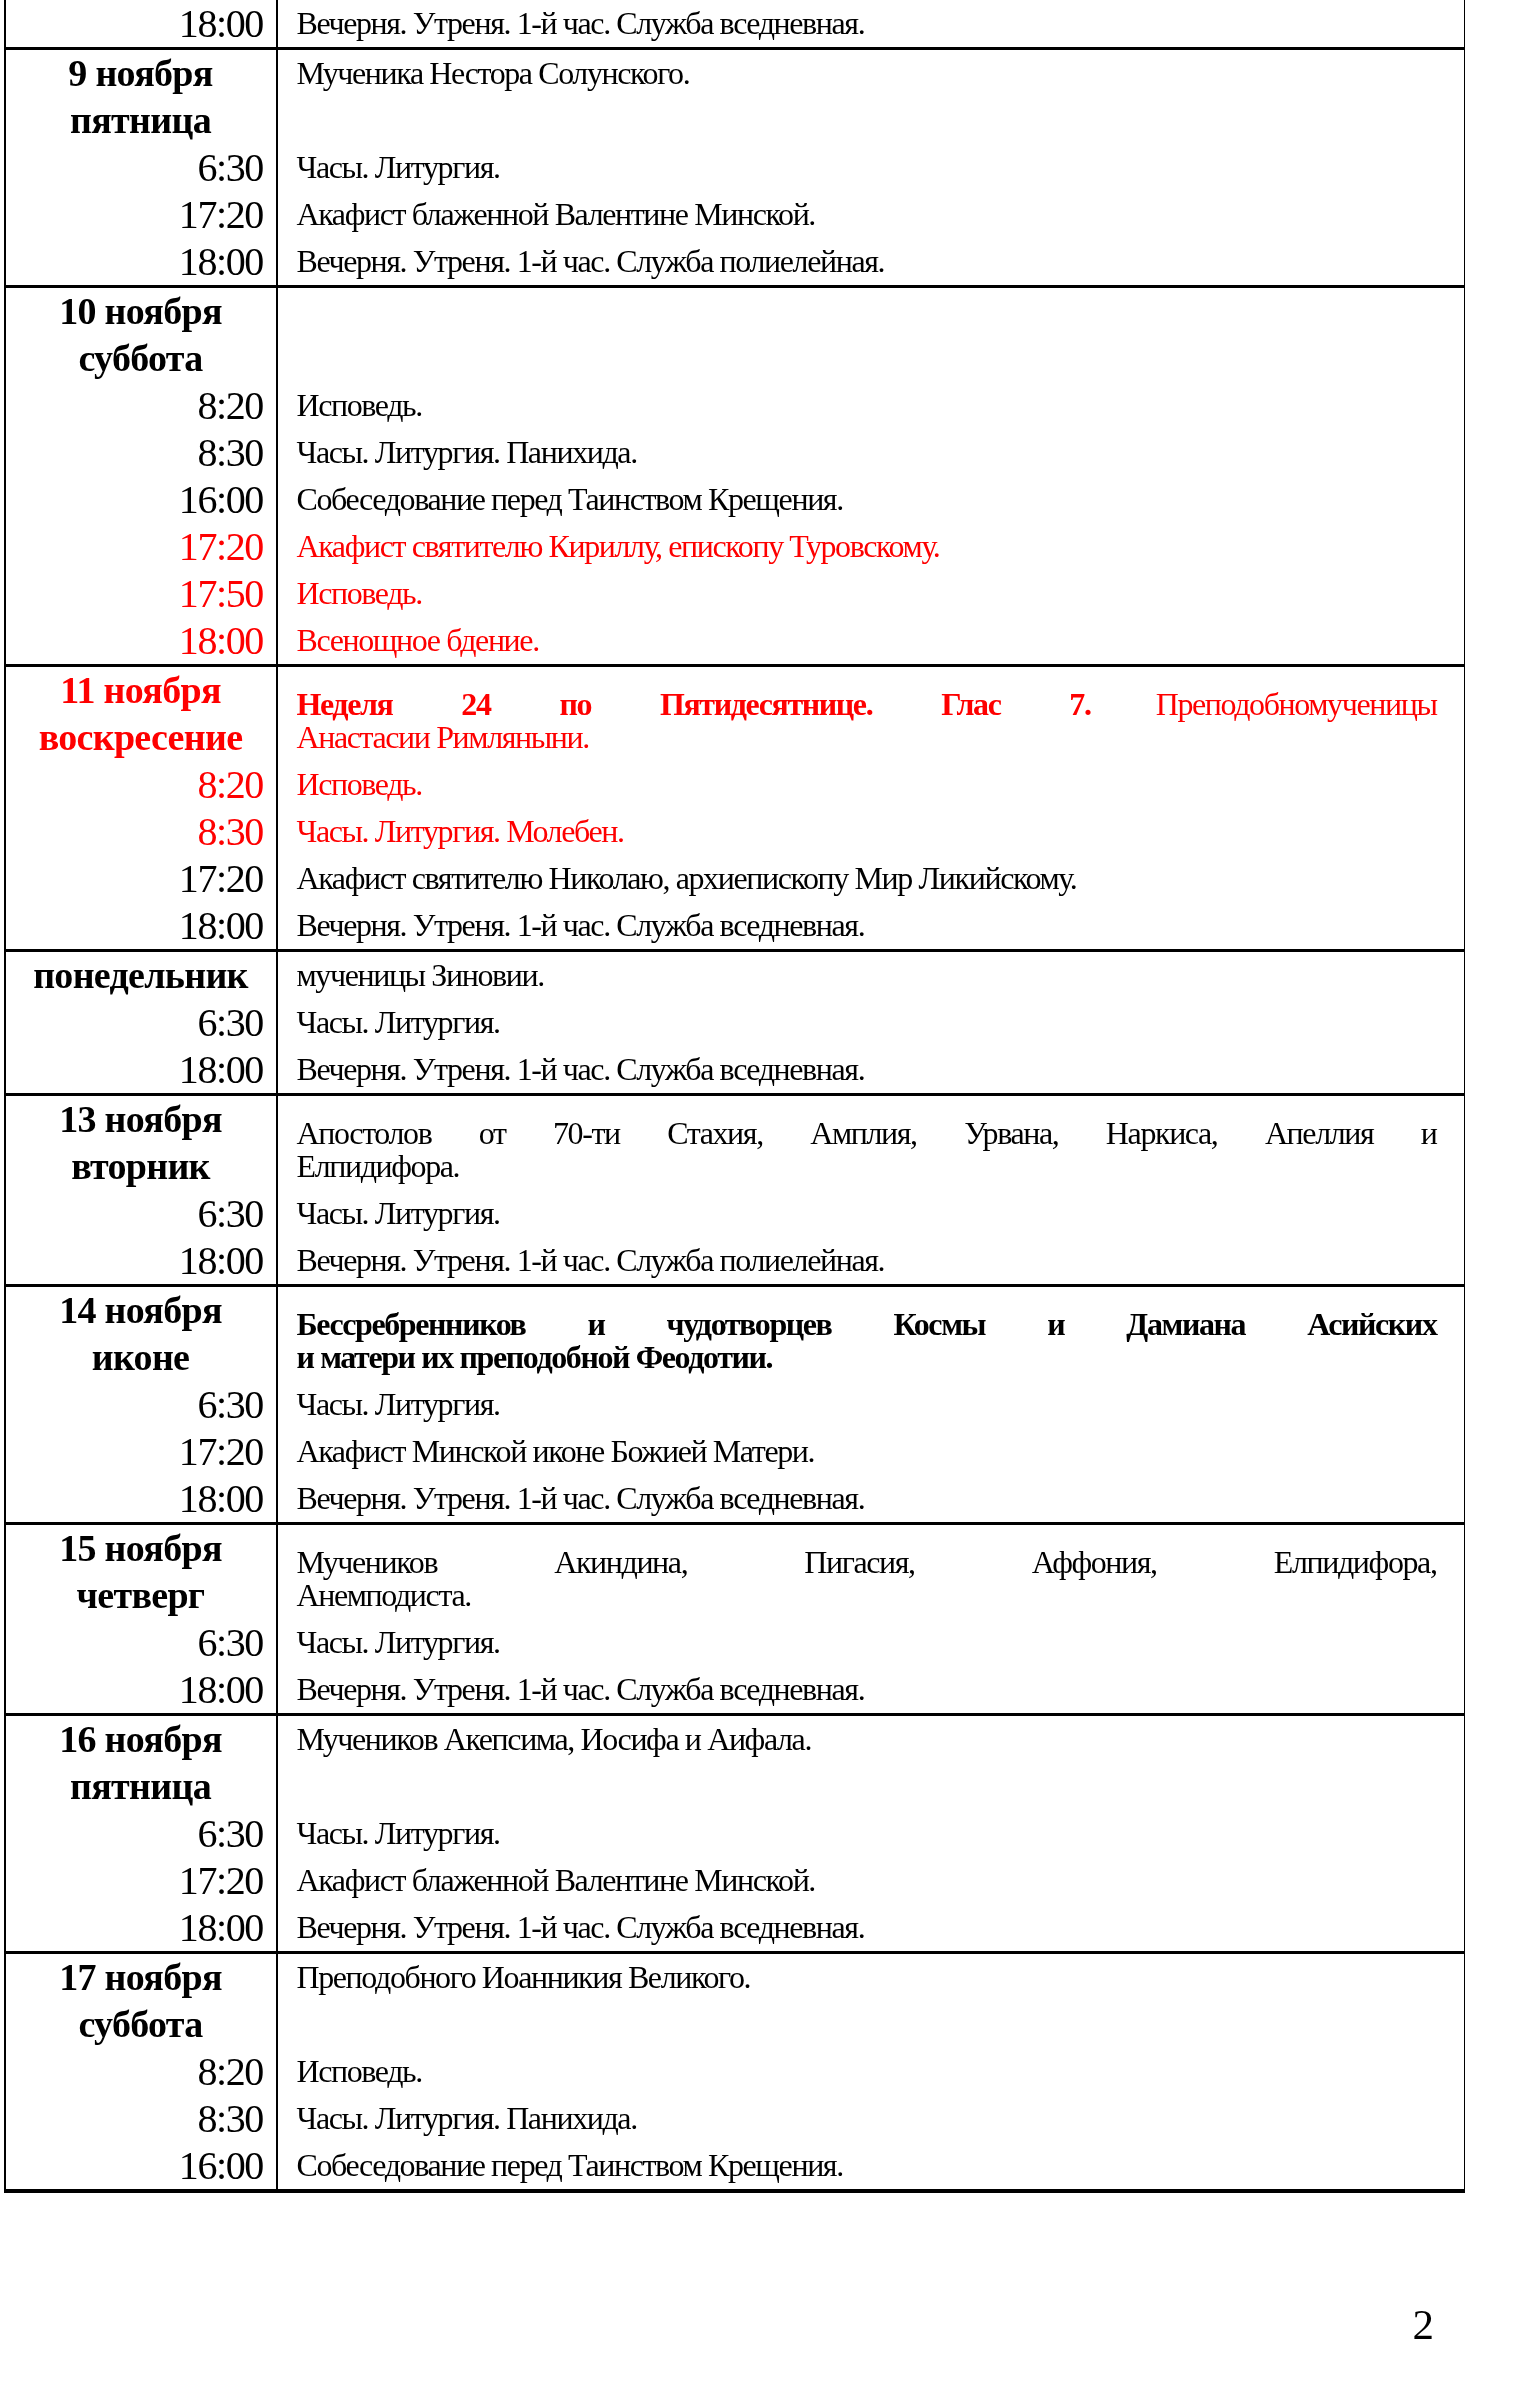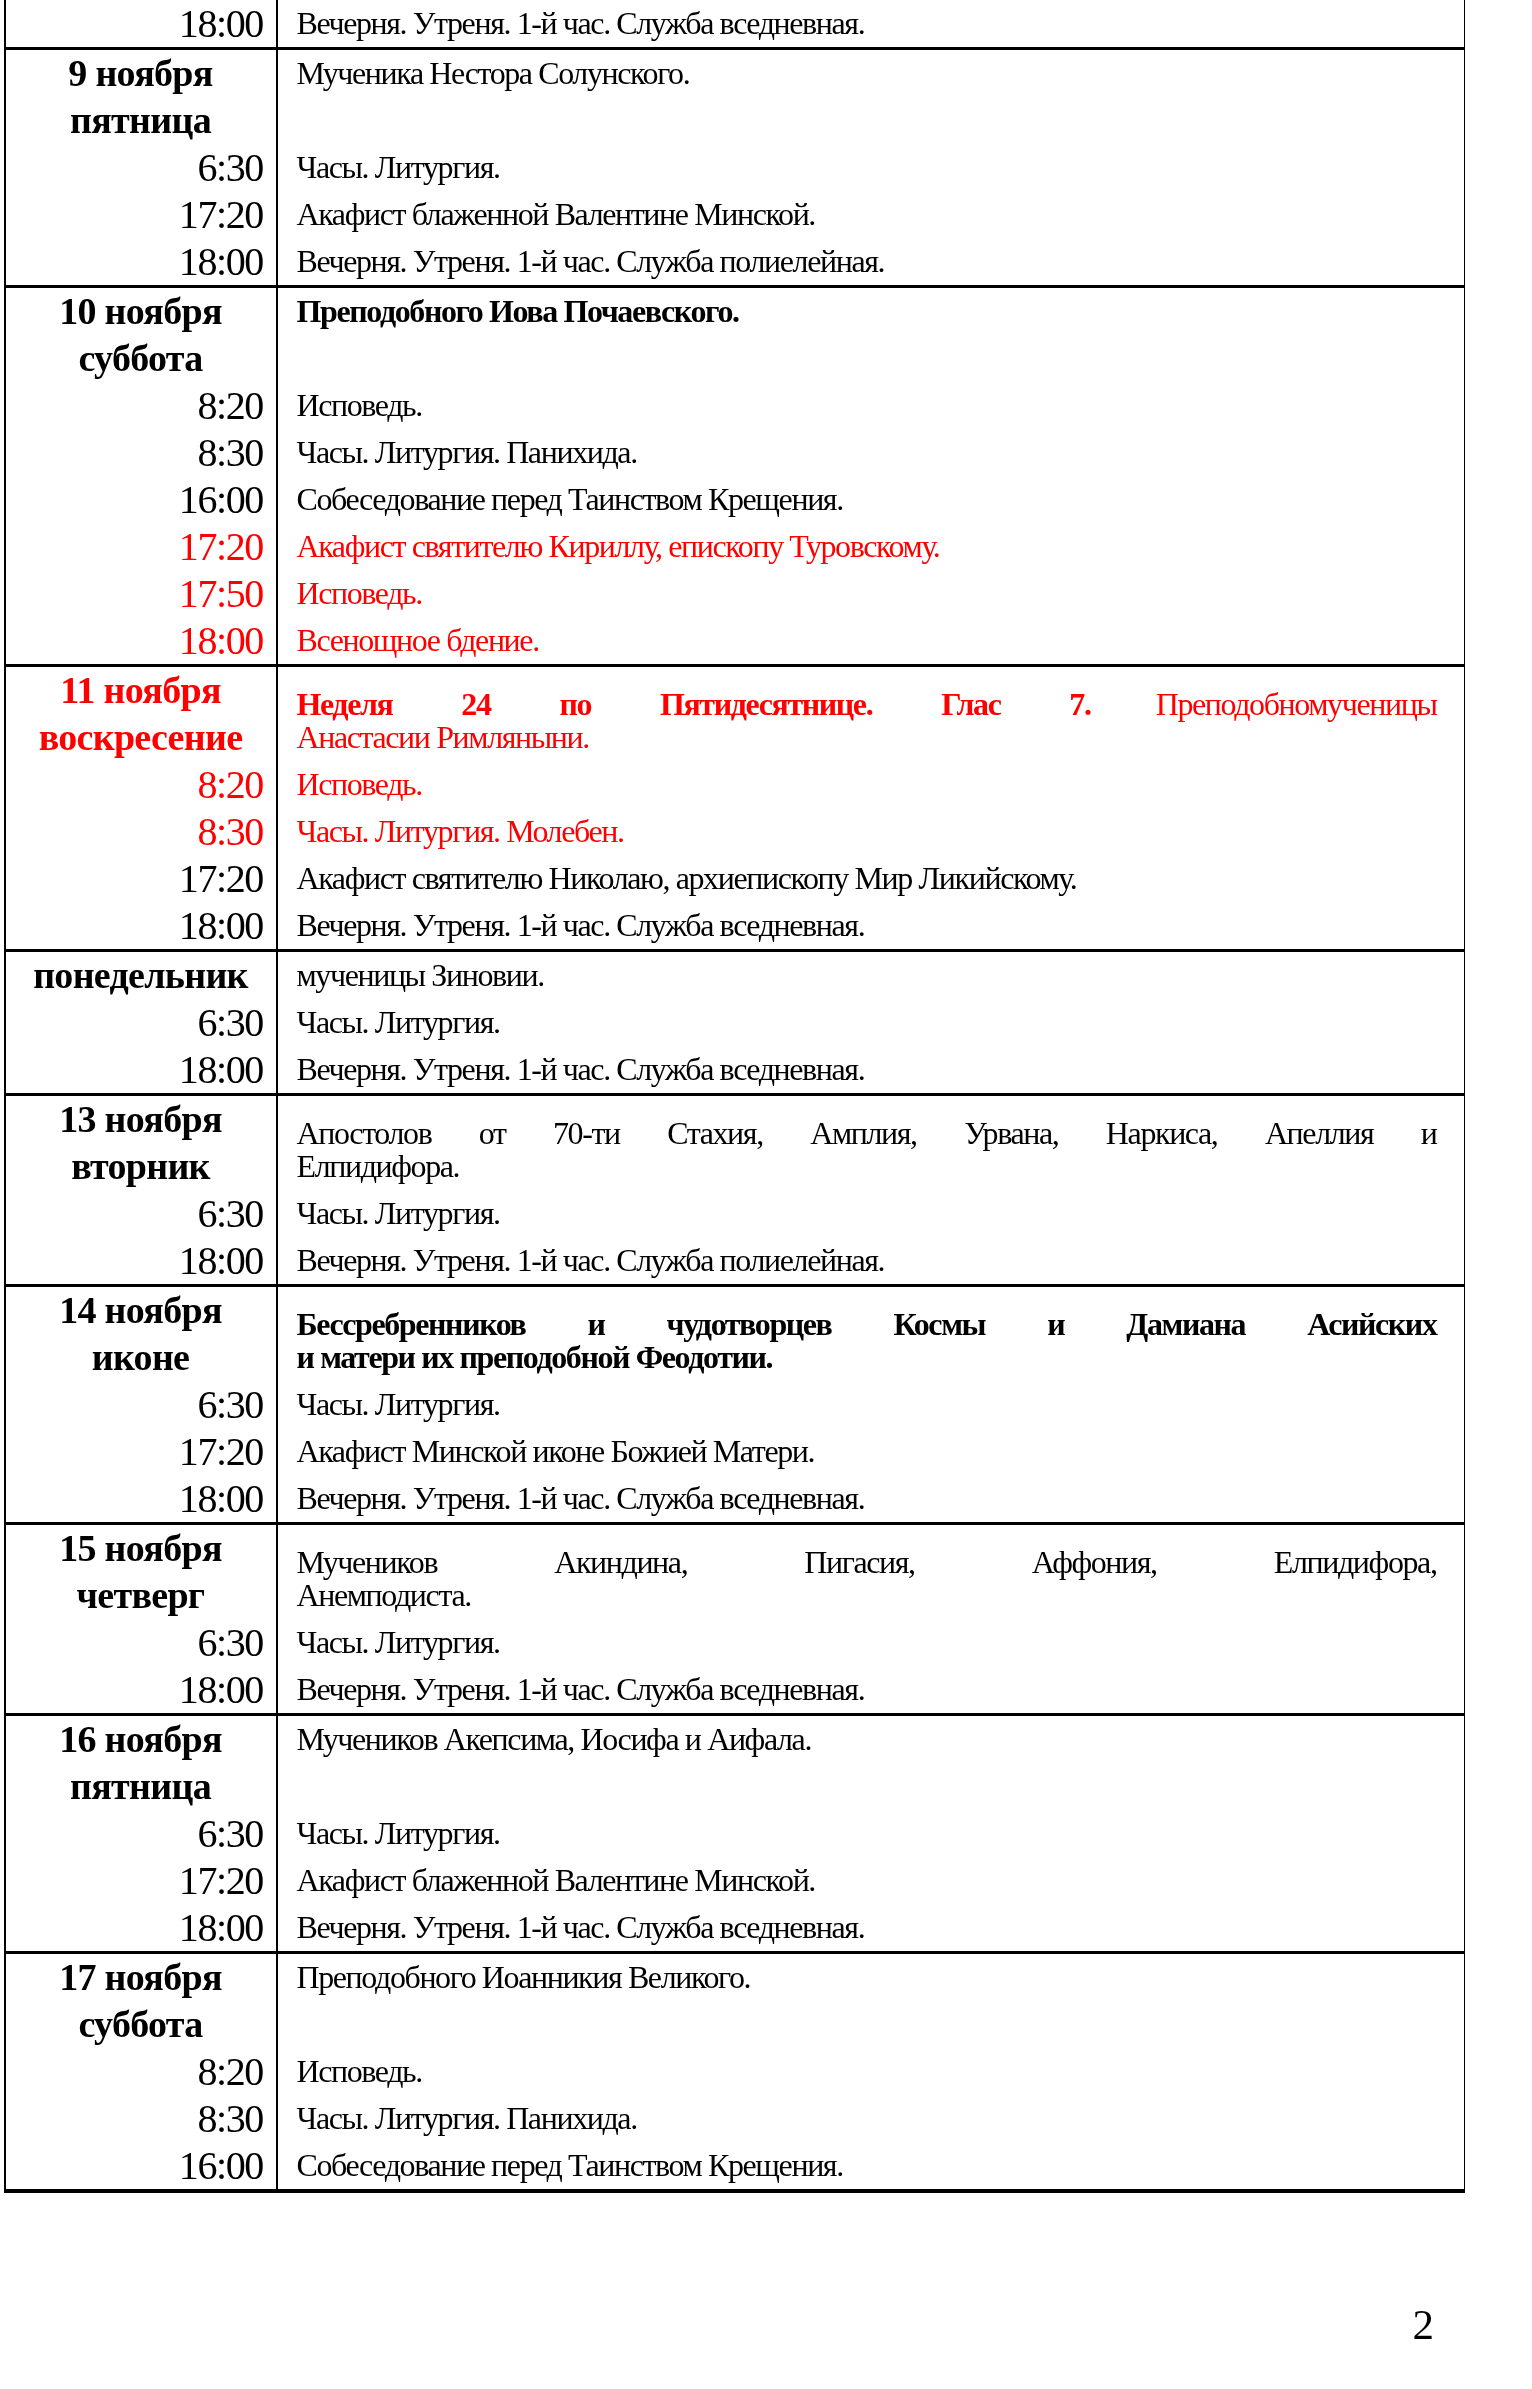--- a/index.html
+++ b/index.html
@@ -129,21 +129,20 @@
           <span class="time">18:00</span>
         </div>
         <div class="cell-right"><span class="svc">Вечерня. Утреня. 1-й час. Служба полиелейная.</span></div>
       </div>
     </div>
     <div class="section">
       <div class="row">
         <div class="cell-left">
           <span class="date">10 ноября</span>
         </div>
-        <div class="cell-right"><span class="svc bold">Преподобного Иова Почаевского.</span></div>
       </div>
       <div class="row">
         <div class="cell-left">
           <span class="date">суббота</span>
         </div>
         <div class="cell-right"></div>
       </div>
       <div class="row">
         <div class="cell-left">
           <span class="time">8:20</span>

